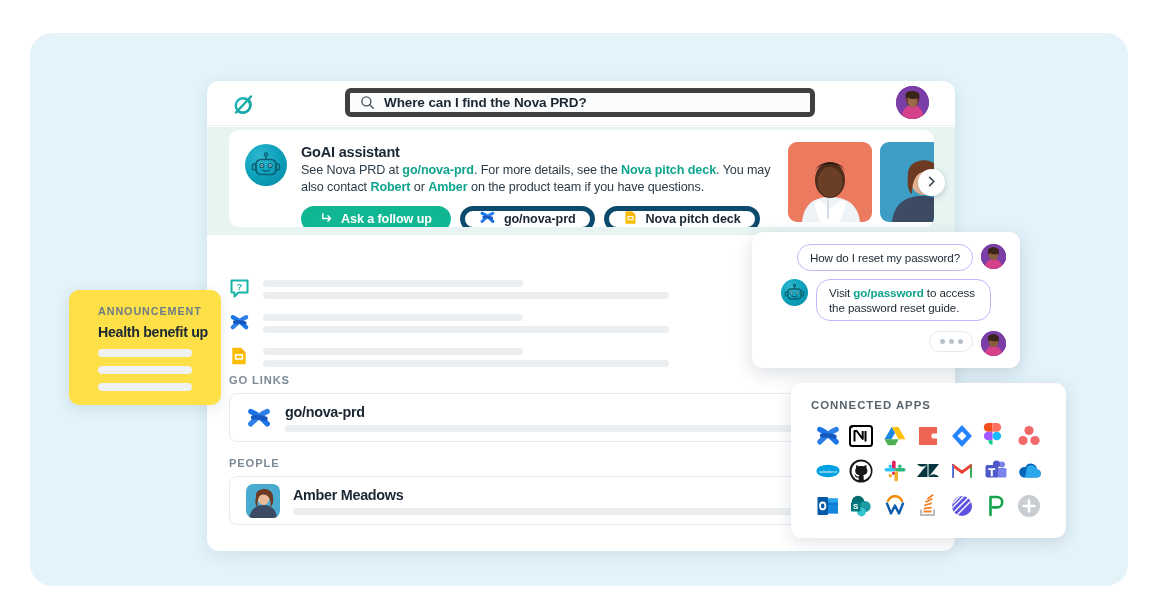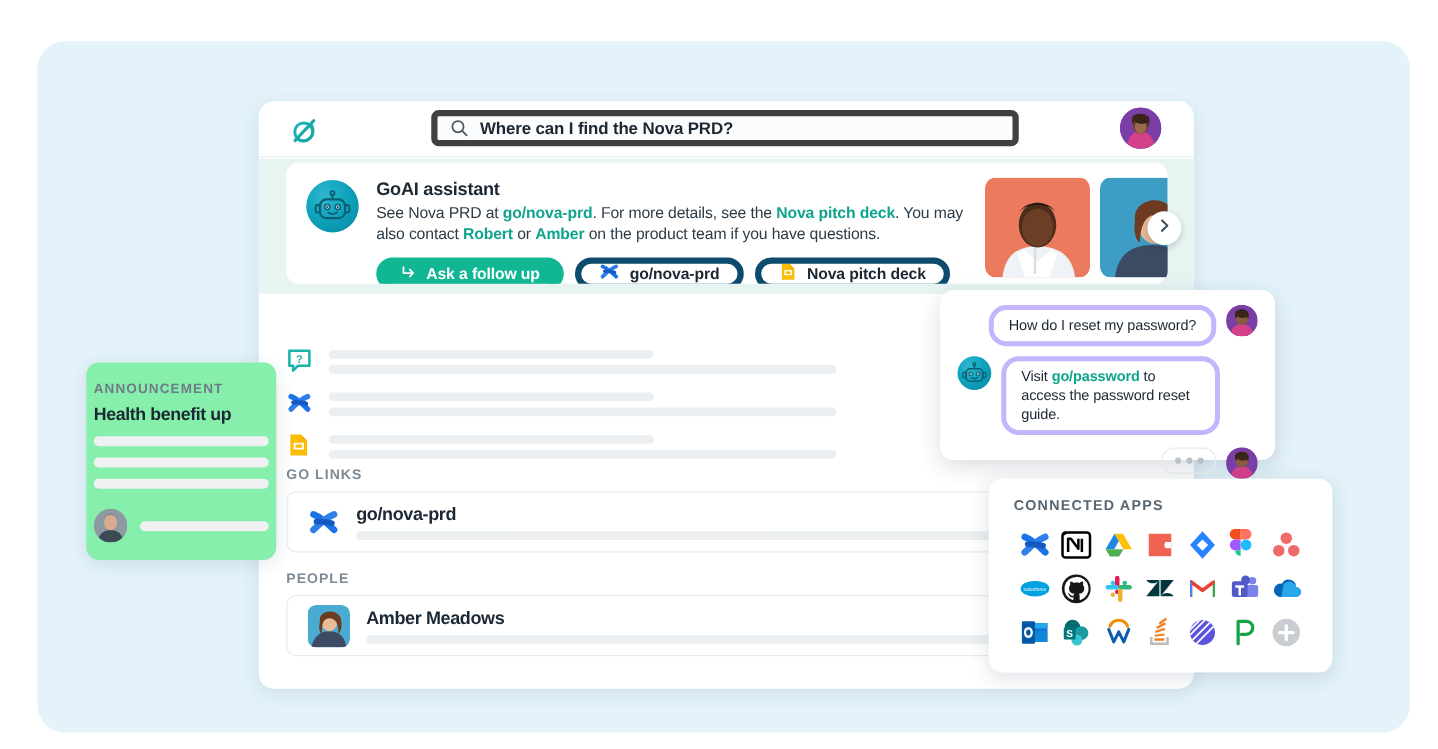--- a/index.html
+++ b/index.html
@@ -118,43 +118,43 @@
   }
   .tile .tic { width: 26px; height: 26px; flex: 0 0 auto; }
   .tilebody { flex: 1 1 auto; min-width: 0; }
   .tiletitle { font-size: 14.4px; font-weight: 700; color: #1b2733; letter-spacing: -.3px; }
   .tilebar { height: 7px; border-radius: 4px; background: #eceff1; width: 82%; margin-top: 5px; }
   .pav { width: 34px; height: 34px; border-radius: 7px; overflow: hidden; flex: 0 0 auto; }
 
   
   .announce {
     position: absolute; left: 69px; top: 290px;
-    width: 152px; height: 158px;
-    background: #86efac; border-radius: 10px;
+    width: 152px; height: 115px;
+    background: #fde047; border-radius: 10px;
     box-shadow: 0 3px 14px rgba(30,60,90,.12);
-    padding: 15px 6px; overflow: hidden;
+    padding: 15px 29px; overflow: hidden;
   }
   .anlabel { font-size: 10.8px; font-weight: 700; color: #6e7b87; letter-spacing: .9px; }
   .antitle { font-size: 14.2px; font-weight: 700; color: #1b2733; margin-top: 7px; letter-spacing: -.3px; white-space: nowrap; }
   .anbar { height: 8px; border-radius: 4px; background: #eff1f3; margin-top: 9px; }
   .anfoot { display: flex; align-items: center; gap: 10px; margin-top: 16px; }
   .anav { width: 27px; height: 27px; border-radius: 50%; overflow: hidden; flex: 0 0 auto; }
   .anfootbar { height: 8px; border-radius: 4px; background: #eff1f3; flex: 1 1 auto; }
 
   
   .chatpop {
     position: absolute; left: 752px; top: 232px;
     width: 268px; height: 136px;
     background: #fff; border-radius: 11px;
     box-shadow: 0 5px 18px rgba(25,50,75,.16);
     padding: 12px 14px;
   }
   .chatline { display: flex; align-items: flex-start; gap: 8px; }
   .bubble {
-    border: 4px solid #c4b5fd; border-radius: 14px;
+    border: 1px solid #c4b5fd; border-radius: 14px;
     padding: 5px 12px; font-size: 11.6px; color: #1b2733;
     line-height: 15px; letter-spacing: -.1px; font-weight: 500;
   }
   .cav { width: 25px; height: 25px; border-radius: 50%; overflow: hidden; flex: 0 0 auto; background: #7b3fa8; }
   .cbot {
     width: 27px; height: 27px; border-radius: 50%; flex: 0 0 auto;
     background: radial-gradient(circle at 35% 30%, #2fb7cf 0%, #0fa3bd 45%, #05889f 100%);
     position: relative;
   }
   .typing {
@@ -414,21 +414,21 @@
       <div class="bubble">How do I reset my password?</div>
       <span class="cav">
         <svg viewBox="0 0 25 25" width="25" height="25">
           <rect width="25" height="25" fill="#7a3ea6"></rect>
           <path d="M3 25 C4 18 8 15 12.5 15 C17 15 21 18 22 25 Z" fill="#d4408a"></path>
           <ellipse cx="12.5" cy="10.5" rx="5" ry="5.6" fill="#8a5c3e"></ellipse>
           <path d="M7 7 C7 2 18 2 18 7.5 C18 11 17 13.5 17 9.5 C14 11 10 10.5 9 8.5 C8.6 11.5 7 11.5 7 7 Z" fill="#3a2318"></path>
         </svg>
       </span>
     </div>
-    <div class="chatline" style="margin-top:8px;">
+    <div class="chatline" style="margin-top:8px;justify-content:center;">
       <span class="cbot">
         <svg viewBox="0 0 27 27" width="27" height="27">
           <circle cx="13.5" cy="6.5" r="1.1" fill="none" stroke="#0c5f72" stroke-width="1.1"></circle>
           <path d="M13.5 7.6 v2.4" stroke="#0c5f72" stroke-width="1.1"></path>
           <rect x="6.8" y="10" width="13.4" height="10" rx="3.4" fill="none" stroke="#0c5f72" stroke-width="1.3"></rect>
           <rect x="4.2" y="12.8" width="2.6" height="4.2" rx="1.3" fill="none" stroke="#0c5f72" stroke-width="1.1"></rect>
           <rect x="20.2" y="12.8" width="2.6" height="4.2" rx="1.3" fill="none" stroke="#0c5f72" stroke-width="1.1"></rect>
           <circle cx="10.6" cy="14" r="1.4" fill="#fff" stroke="#0c5f72" stroke-width=".9"></circle>
           <circle cx="16.4" cy="14" r="1.4" fill="#fff" stroke="#0c5f72" stroke-width=".9"></circle>
           <circle cx="10.6" cy="14" r=".6" fill="#0c5f72"></circle>

